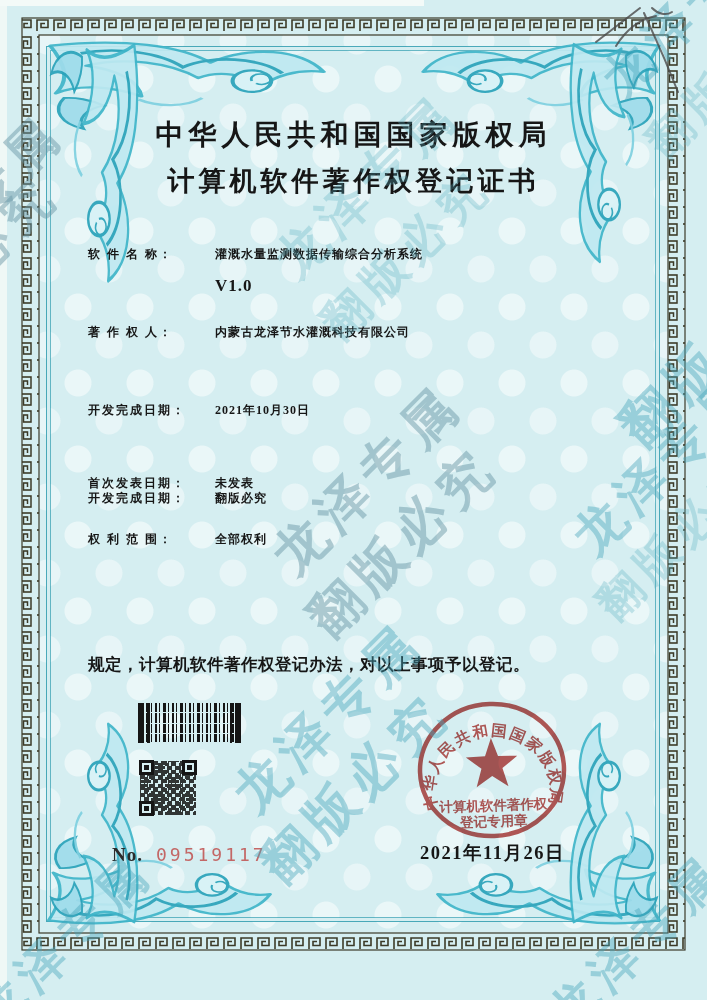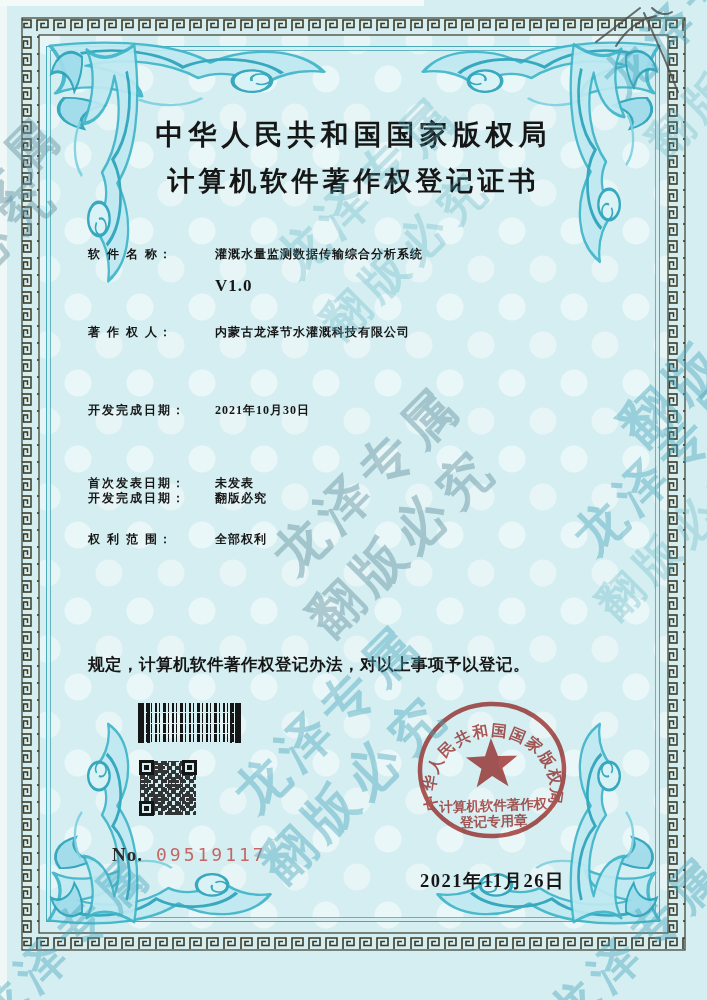--- a/index.html
+++ b/index.html
@@ -63,21 +63,21 @@
     background:
       repeating-conic-gradient(#151515 0% 25%, transparent 0% 50%) 0px 0px/9px 9px,
       repeating-conic-gradient(#151515 0% 25%, transparent 0% 50%) 4px 5px/7px 7px;
     opacity:.85;}
   .finder{position:absolute;width:15px;height:15px;border:3px solid #151515;background:#d5eef1;box-sizing:border-box;}
   .finder .dot{position:absolute;left:2px;top:2px;width:5px;height:5px;background:#151515;}
   .f-tl{left:0;top:0;} .f-tr{right:0;top:0;} .f-bl{left:0;bottom:0;}
   .serial{position:absolute;left:112px;top:844px;z-index:20;display:flex;align-items:baseline;gap:13px;}
   .serial .no{font-size:19px;font-weight:700;color:#2b2b2b;letter-spacing:1px;}
   .serial .num{font-family:"DejaVu Sans Mono","Liberation Mono",monospace;font-size:18px;color:#c0504e;letter-spacing:3px;opacity:.85;text-align:right;}
-  .issue-date{position:absolute;left:420px;top:868px;z-index:22;font-size:18.5px;font-weight:700;letter-spacing:1.5px;}
+  .issue-date{position:absolute;left:420px;top:840px;z-index:22;font-size:18.5px;font-weight:700;letter-spacing:1.5px;}
   .seal{position:absolute;left:414px;top:698px;width:156px;height:144px;z-index:30;
     transform:rotate(-2deg);opacity:.88;mix-blend-mode:multiply;}
   
   .wm{position:absolute;z-index:40;white-space:nowrap;pointer-events:none;
     font-weight:700;transform-origin:0 50%;transform:rotate(-45deg);
     letter-spacing:8px;color:rgba(70,165,185,.42);
     font-family:"Liberation Sans","DejaVu Sans",sans-serif;}
   .wm.dark{color:rgba(105,150,165,.48);}
   .wm.faint{color:rgba(90,175,192,.30);}
   .penmark{position:absolute;left:0;top:0;z-index:45;pointer-events:none;}

